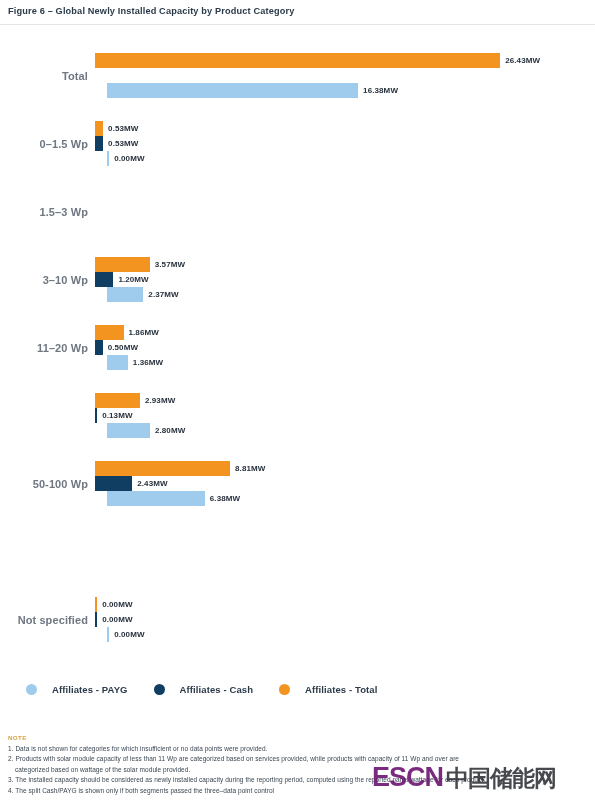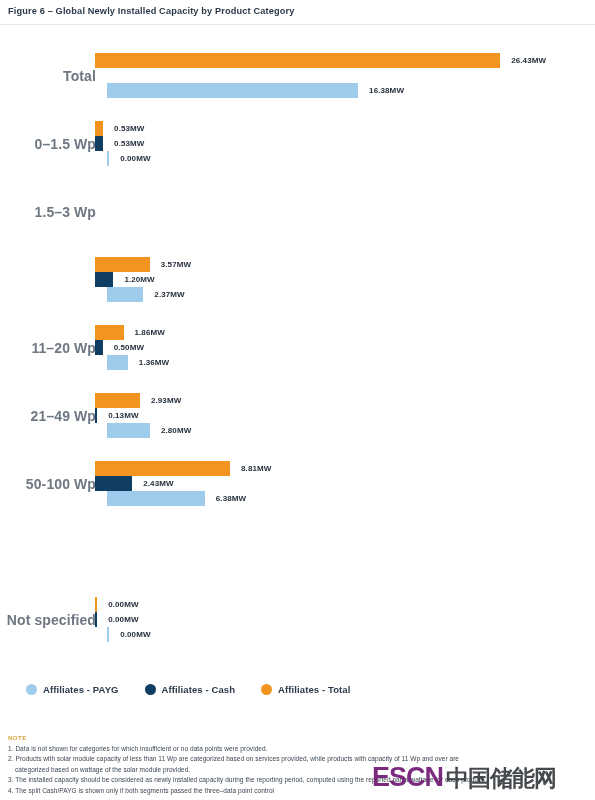--- a/index.html
+++ b/index.html
@@ -39,27 +39,27 @@
     width: 595px; height: 630px;
   }
   .group {
     position: absolute;
     left: 0;
     width: 595px;
     height: 48px;
   }
   .cat-label {
     position: absolute;
-    left: 8px; top: 0;
+    left: 0; top: 0;
     width: 88px;
     height: 48px;
     display: flex;
     align-items: center;
     justify-content: flex-end;
-    font-size: 14px;
+    font-size: 11px;
     font-weight: bold;
     color: #6e7782;
     letter-spacing: 0.1px;
     white-space: nowrap;
   }
   .bars {
     position: absolute;
     left: 95px; top: 0;
     width: 500px; height: 48px;
   }
@@ -79,36 +79,36 @@
     flex: none;
   }
   .bar.total { background: #F2941F; }
   .bar.cash  { background: #103E62; }
   .bar.payg  { background: #9FCCEC; }
   .bar-value {
     font-size: 8px;
     font-weight: bold;
     color: #27313d;
     white-space: nowrap;
-    padding-left: 11px;
+    padding-left: 5px;
     letter-spacing: 0.1px;
   }
 
   
   #legend {
     position: absolute;
     left: 26px; top: 684px;
     display: flex;
     align-items: center;
     gap: 26px;
   }
   .legend-item {
     display: flex;
     align-items: flex-start;
-    gap: 6px;
+    gap: 15px;
   }
   .legend-dot {
     width: 11px; height: 11px;
     border-radius: 50%;
     flex: none;
   }
   .legend-dot.payg  { background: #9FCCEC; }
   .legend-dot.cash  { background: #103E62; }
   .legend-dot.total { background: #F2941F; }
   .legend-label {
@@ -202,20 +202,21 @@
           <div class="bar-row r2">
             <div class="bar payg" style="width: 2.2px; background: rgb(159, 204, 236);"></div>
             <span class="bar-value">0.00MW</span>
           </div>
         </div>
       </div>
       <div class="group" style="top: 150px;">
         <div class="cat-label">1.5–3 Wp</div>
       </div>
       <div class="group" style="top: 218px;">
+        <div class="cat-label">3–10 Wp</div>
         <div class="bars">
           <div class="bar-row r0">
             <div class="bar total" style="width: 54.7281px; background: rgb(242, 148, 31);"></div>
             <span class="bar-value">3.57MW</span>
           </div>
           <div class="bar-row r1">
             <div class="bar cash" style="width: 18.396px; background: rgb(16, 62, 98);"></div>
             <span class="bar-value">1.20MW</span>
           </div>
           <div class="bar-row r2">
@@ -235,21 +236,20 @@
             <div class="bar cash" style="width: 7.665px; background: rgb(16, 62, 98);"></div>
             <span class="bar-value">0.50MW</span>
           </div>
           <div class="bar-row r2">
             <div class="bar payg" style="width: 20.8488px; background: rgb(159, 204, 236);"></div>
             <span class="bar-value">1.36MW</span>
           </div>
         </div>
       </div>
       <div class="group" style="top: 354px;">
-        <div class="cat-label">21–49 Wp</div>
         <div class="bars">
           <div class="bar-row r0">
             <div class="bar total" style="width: 44.9169px; background: rgb(242, 148, 31);"></div>
             <span class="bar-value">2.93MW</span>
           </div>
           <div class="bar-row r1">
             <div class="bar cash" style="width: 2.2px; background: rgb(16, 62, 98);"></div>
             <span class="bar-value">0.13MW</span>
           </div>
           <div class="bar-row r2">

